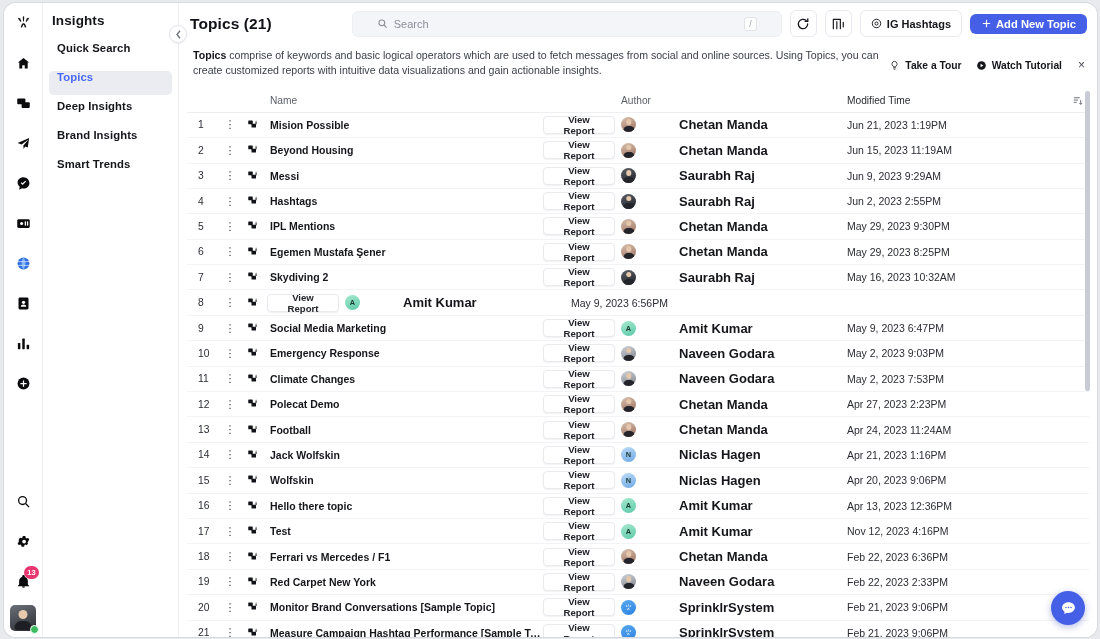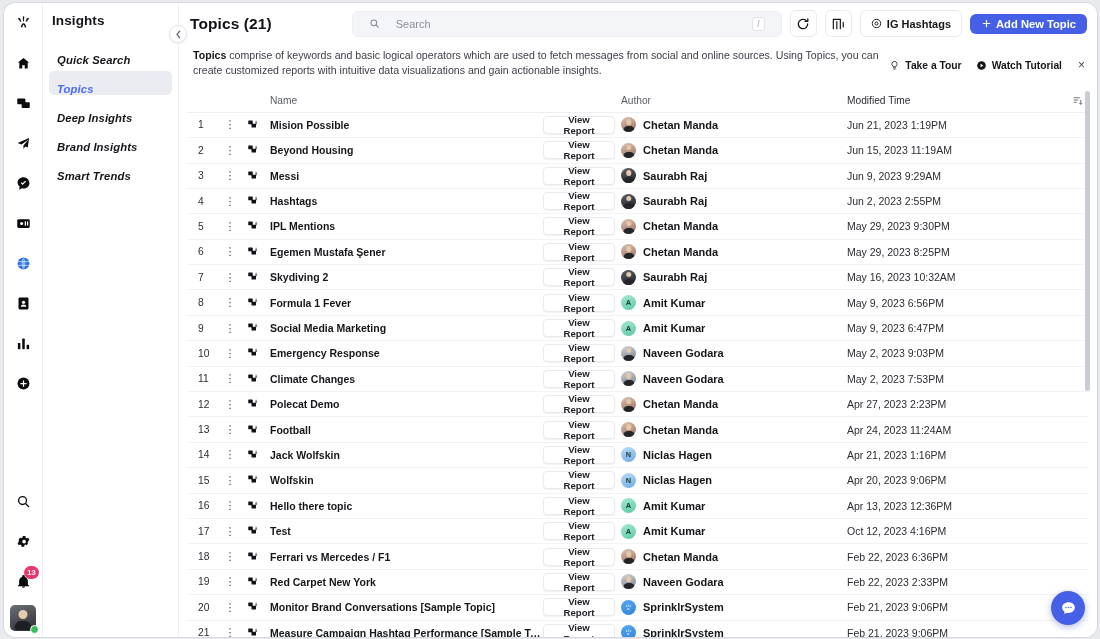--- a/index.html
+++ b/index.html
@@ -69,24 +69,24 @@
     border-right: 1px solid #eceef2;
     position: relative;
     padding-top: 0px;
   }
   .nav-title {
     font-size: 13.5px; font-weight: bold; color: #15161a;
     padding: 10px 0 0 9px; letter-spacing: .1px;
   }
   .nav-list { margin-top: 14px; padding: 0 6px; }
   .nav-item {
-    height: 24px; display:flex; align-items:flex-end;
+    height: 24px; display:flex; align-items:flex-start;
     padding: 0 8px; border-radius: 5px;
     font-size: 11.3px; font-weight: bold; color: #15161a;
-    margin-bottom: 5px; cursor: pointer; letter-spacing: .1px; font-style: italic;
+    margin-bottom: 5px; cursor: pointer; letter-spacing: .1px;
   }
   .nav-item.active { background: #eaecf2; color: #4a69f5; }
   .collapse-btn {
     position: absolute; right: -9px; top: 22px;
     width: 18px; height: 18px; border-radius: 50%;
     background: #fff; border: 1px solid #e3e5ea;
     display:flex; align-items:center; justify-content:center;
     font-size: 9px; color: #6a6e78; cursor: pointer; z-index: 5;
     box-shadow: 0 1px 2px rgba(0,0,0,.07);
   }
@@ -98,21 +98,21 @@
     height: 41px; flex: 0 0 41px;
     display: flex; align-items: center;
     padding: 0 6px 0 11px; gap: 8px;
   }
   .page-title { font-size: 15.5px; font-weight: bold; color: #111217; letter-spacing: .1px; white-space: nowrap; }
 
   .search-wrap {
     flex: 1 1 auto; max-width: 640px; margin-left: 72px;
     height: 26px; background: #f4f5f8; border: 1px solid #eceef2;
     border-radius: 6px; display: flex; align-items: center;
-    padding: 0 16px; gap: 16px; position: relative;
+    padding: 0 24px; gap: 6px; position: relative;
   }
   .search-wrap input {
     flex: 1 1 auto; border: none; background: transparent; outline: none;
     font-size: 11px; color: #2a2c33; font-family: "Liberation Sans", sans-serif;
   }
   .search-wrap input::placeholder { color: #8b8f99; }
   .slash {
     width: 13px; height: 14px; border: 1px solid #e0e2e8; border-radius: 3px;
     background: #fff; font-size: 8.5px; color: #9aa0ab; text-align:center; line-height: 12px;
   }
@@ -187,21 +187,21 @@
     font-size: 7.4px; font-weight: bold; color: #1b3b2f; overflow:hidden; position: relative;
   }
   .av.photo::before {
     content:""; position:absolute; left:50%; top:2px; transform:translateX(-50%);
     width:5.5px;height:5.5px;border-radius:50%;background:#e5c7ab;
   }
   .av.photo::after {
     content:""; position:absolute; left:50%; bottom:0; transform:translateX(-50%);
     width:11px;height:6px;border-radius:6px 6px 2px 2px;background:#23252b;
   }
-  .aname { font-weight: bold; color: #15161a; font-size: 11px; white-space: nowrap; }
+  .aname { font-weight: bold; color: #15161a; font-size: 13px; white-space: nowrap; margin-left: 36px; }
 
   .vscroll {
     position: absolute; right: -1px; top: 0; width: 5px; height: 100%;
   }
   .vscroll i {
     position: absolute; left: 0; top: 2px; width: 5px; height: 300px;
     background: #c9ccd4; border-radius: 3px; display:block;
   }
 
   .chat-fab {
@@ -586,21 +586,20 @@
             <div class="c-dots">
               <span class="dots">⋮</span>
             </div>
             <div class="c-ico">
               <svg width="12" height="12" viewBox="0 0 24 24" fill="#101217">
                 <rect x="2.5" y="3" width="9" height="7.5" rx="1.2"></rect>
                 <rect x="9" y="9.5" width="9" height="7.5" rx="1.2"></rect>
                 <path d="M19 3.2v5.2h-2.4l3.2 3.4 3.2-3.4h-2.4V3.2z" transform="translate(-1.2,0) scale(.78) translate(5,1)"></path>
               </svg>
             </div>
-            <div class="c-name">Formula 1 Fever</div>
             <div class="c-rep">
               <button class="view-btn">View Report</button>
             </div>
             <div class="c-auth">
               <span class="av" style="background:linear-gradient(160deg,#a7e9cf,#5bc9a8)">A</span>
               <span class="aname">Amit Kumar</span>
             </div>
             <div class="c-time">May 9, 2023 6:56PM</div>
             <div class="c-end"></div>
           </div>
@@ -801,21 +800,21 @@
               </svg>
             </div>
             <div class="c-name">Test</div>
             <div class="c-rep">
               <button class="view-btn">View Report</button>
             </div>
             <div class="c-auth">
               <span class="av" style="background:linear-gradient(160deg,#a7e9cf,#5bc9a8)">A</span>
               <span class="aname">Amit Kumar</span>
             </div>
-            <div class="c-time">Oct 12, 2023 4:16PM</div>
+            <div class="c-time">Nov 12, 2023 4:16PM</div>
             <div class="c-end"></div>
           </div>
           <div class="row">
             <div class="c-num">18</div>
             <div class="c-dots">
               <span class="dots">⋮</span>
             </div>
             <div class="c-ico">
               <svg width="12" height="12" viewBox="0 0 24 24" fill="#101217">
                 <rect x="2.5" y="3" width="9" height="7.5" rx="1.2"></rect>

